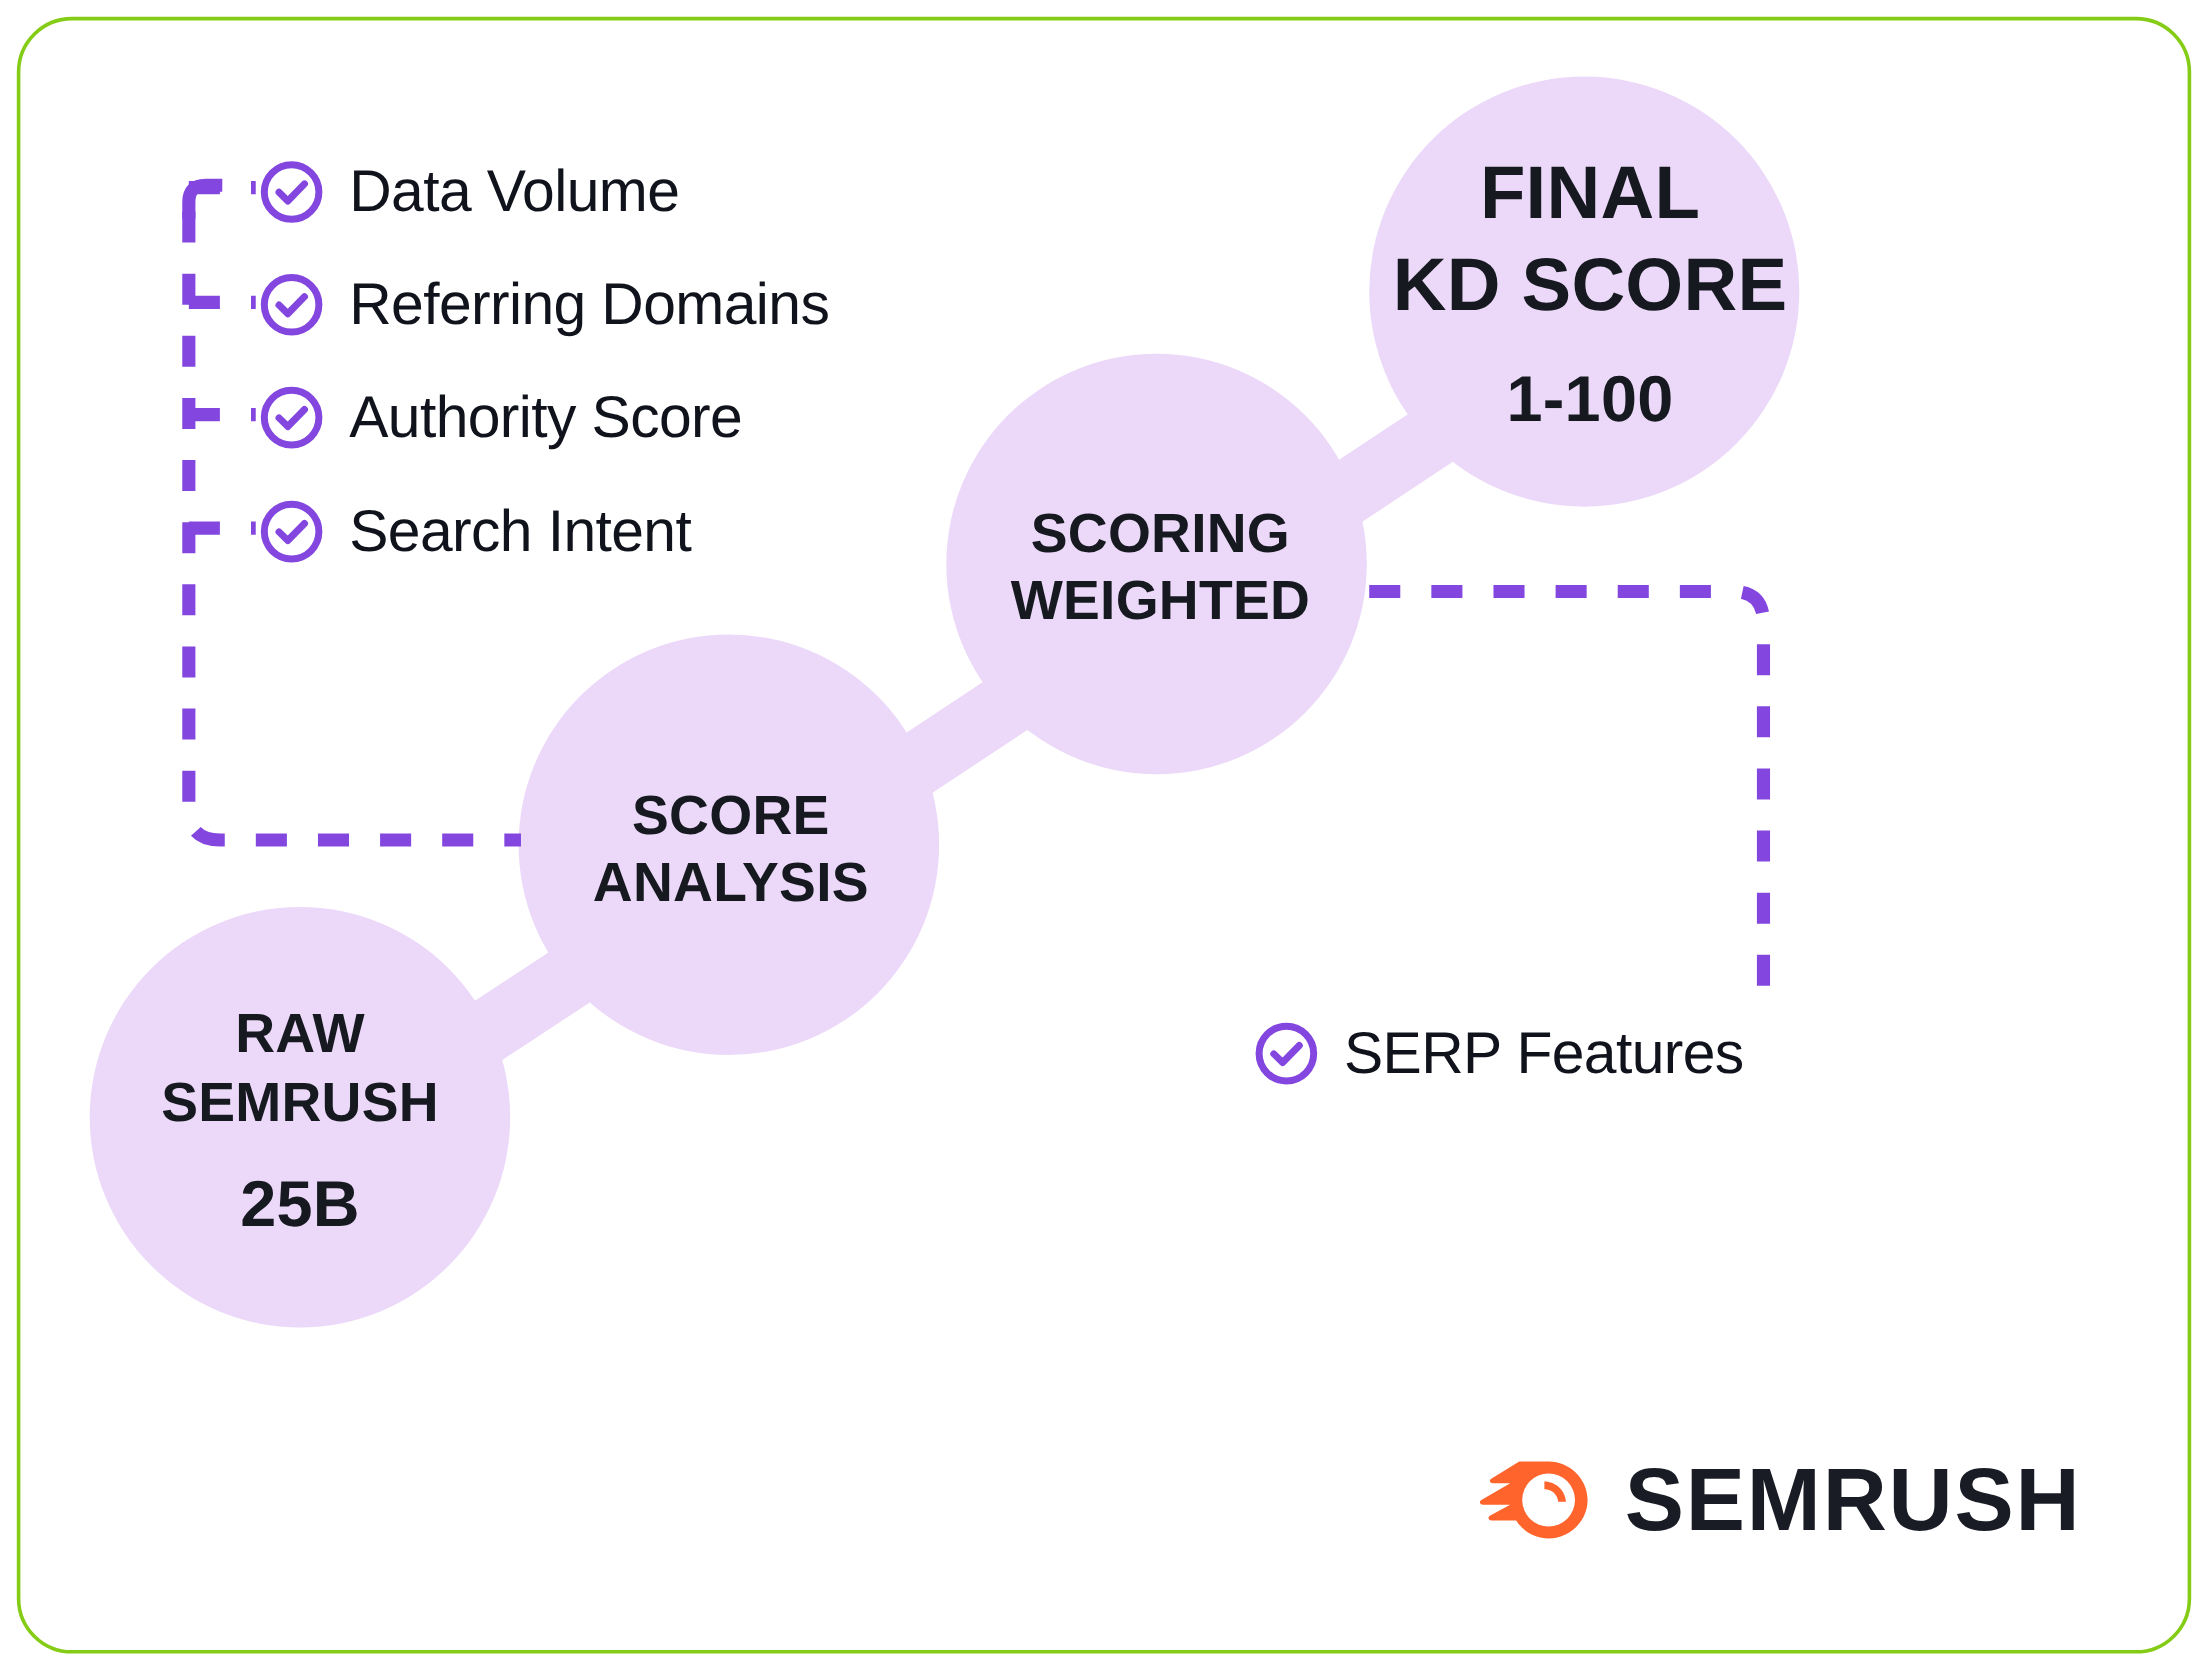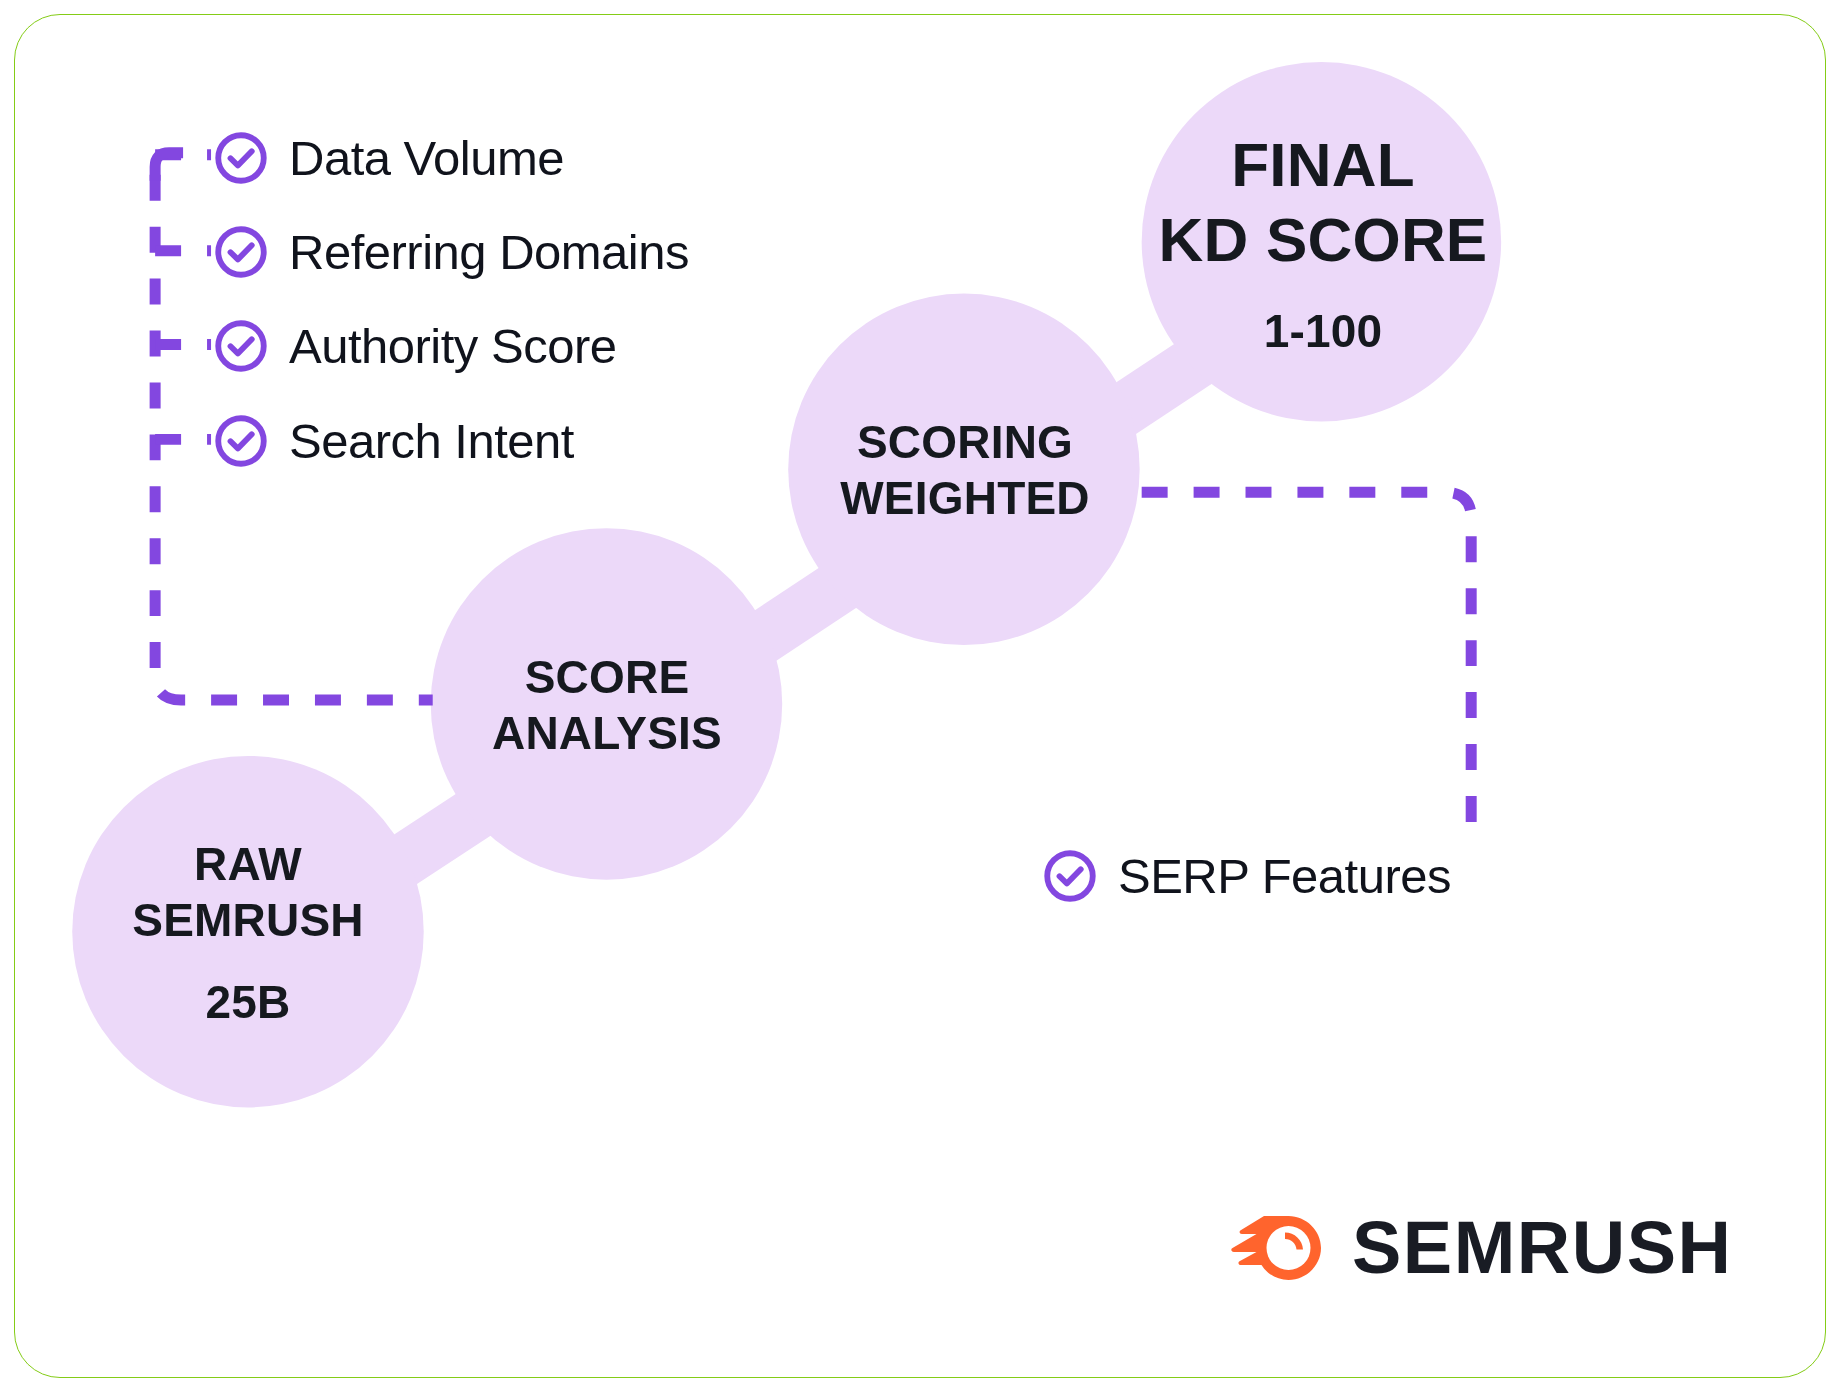--- a/index.html
+++ b/index.html
@@ -20,21 +20,21 @@
     background: #ffffff;
   }
   #card {
     position: absolute;
     left: 14px;
     top: 14px;
     width: 1812px;
     height: 1364px;
     box-sizing: border-box;
     background: #ffffff;
-    border: 1px solid #84cc16;
+    border: 3px solid #84cc16;
     border-radius: 46px;
     overflow: hidden;
   }
   .layer {
     position: absolute;
     left: 0; top: 0;
     width: 100%;
     height: 100%;
   }
   svg.layer { display: block; }
@@ -75,21 +75,21 @@
     font-size: 46px;
     font-weight: 700;
     color: #16191f;
     line-height: 1.22;
     letter-spacing: 0.2px;
   }
   .node-title.big {
     font-size: 62px;
   }
   .node-value {
-    font-size: 46px;
+    font-size: 54px;
     font-weight: 700;
     color: #16191f;
     line-height: 1.2;
     margin-top: 26px;
     letter-spacing: 0.2px;
   }
 
   
   #semrush-logo {
     position: absolute;

